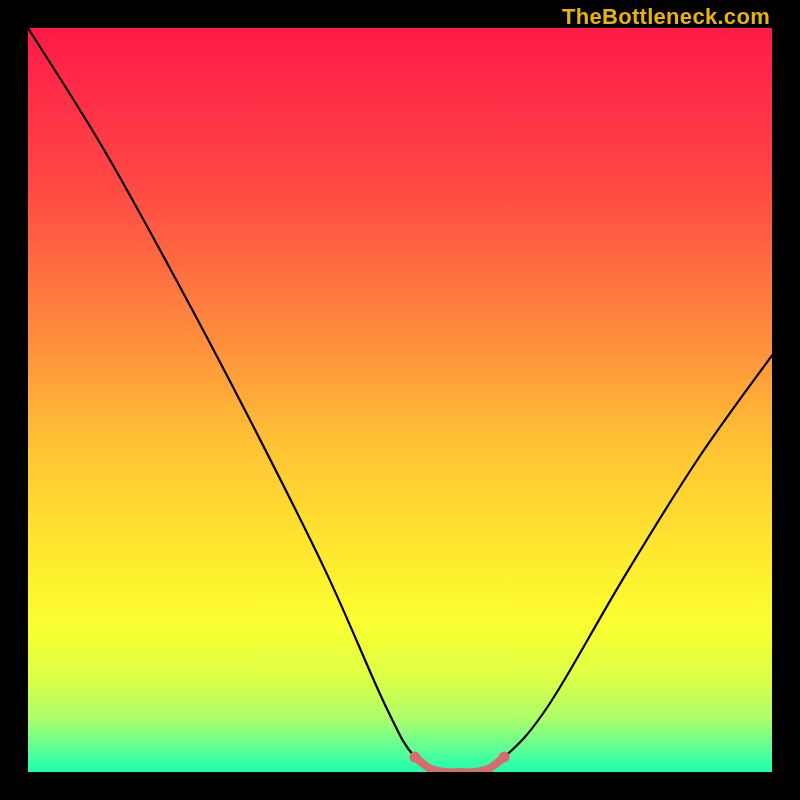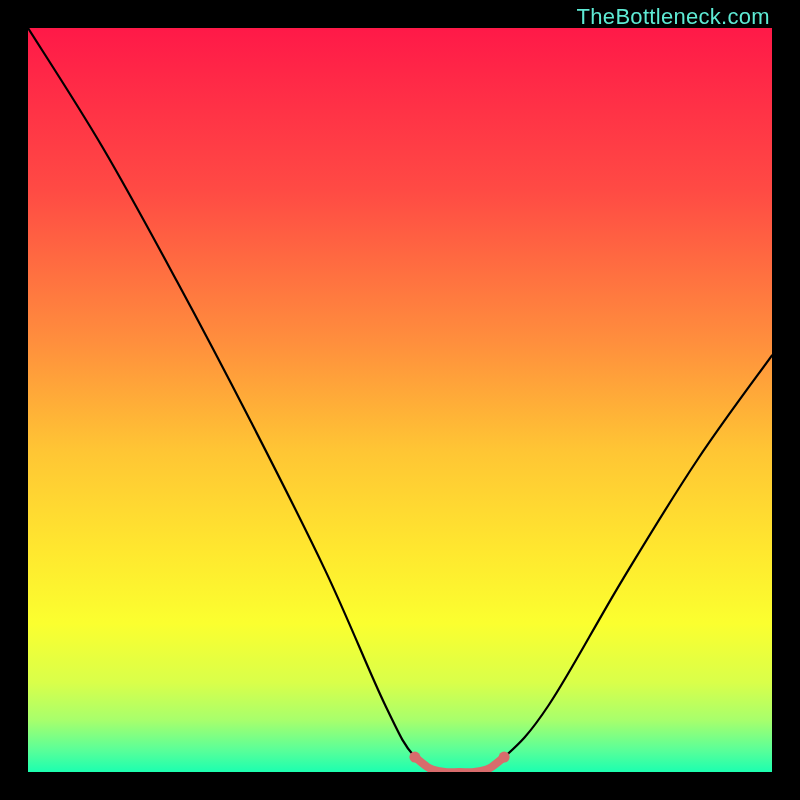--- a/index.html
+++ b/index.html
@@ -29,23 +29,23 @@
     position: absolute;
     left: 0;
     top: 0;
     width: 100%;
     height: 100%;
   }
   .watermark {
     position: absolute;
     top: 4px;
     right: 30px;
-    color: #5eead4;
+    color: #eab308;
     font-size: 22px;
-    font-weight: 400;
+    font-weight: 700;
     letter-spacing: 0.3px;
     user-select: none;
   }
   svg.curve {
     position: absolute;
     left: 0;
     top: 0;
     pointer-events: none;
   }
 </style>

